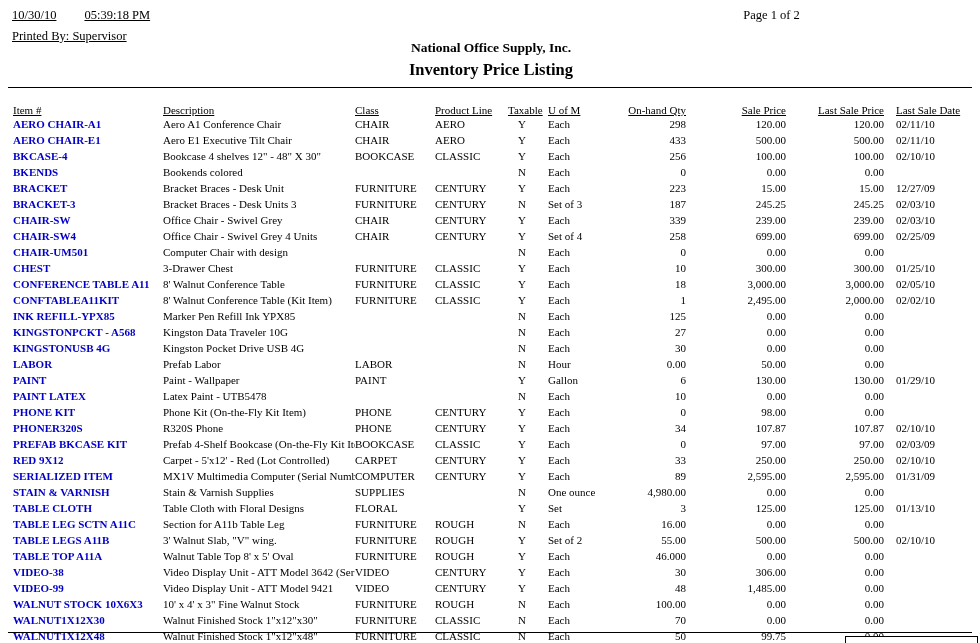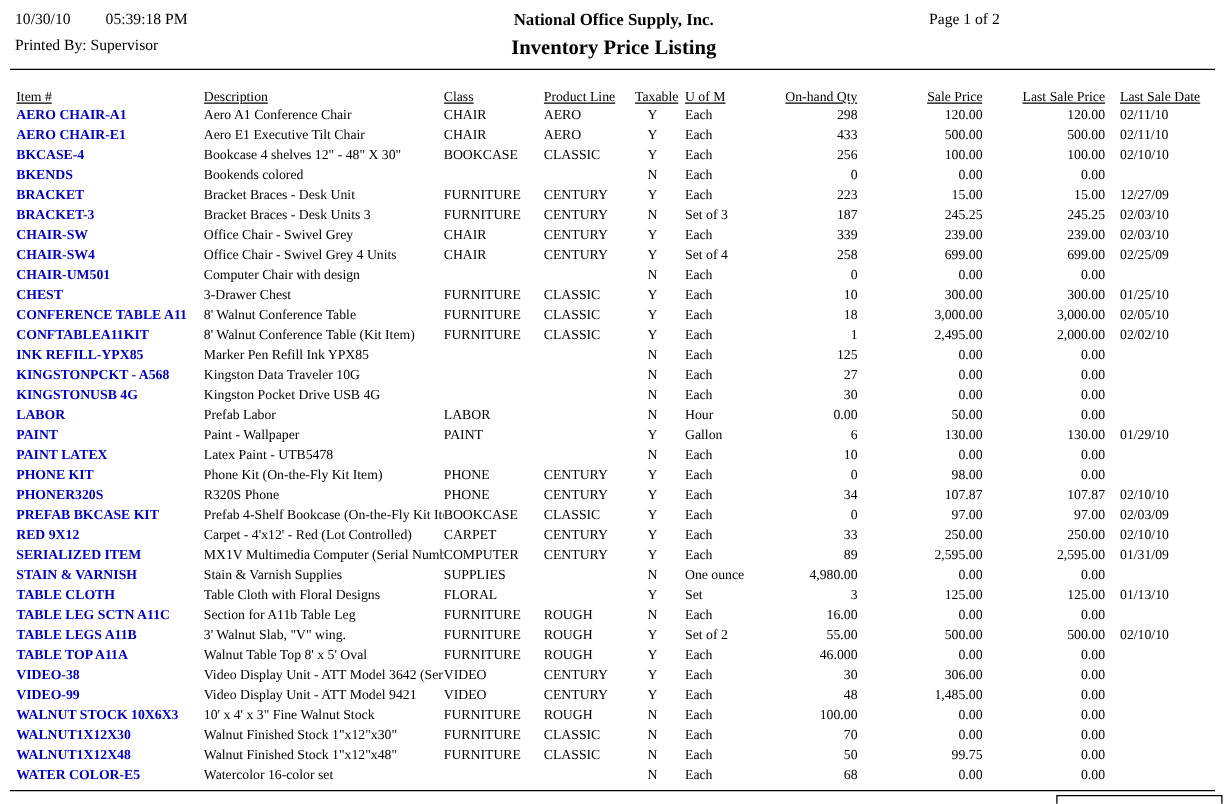--- a/index.html
+++ b/index.html
@@ -11,24 +11,24 @@
     font-family: "Liberation Serif", serif;
     position: relative;
     overflow: hidden;
   }
   .report-header {
     display: grid;
     grid-template-columns: 1fr auto 1fr;
     align-items: start;
     padding: 8px 10px 0 12px;
   }
-  .header-left { font-size: 12.5px; }
+  .header-left { font-size: 12.5px; text-decoration: underline; }
   .header-left .datetime { display: flex; gap: 28px; }
   .header-left .printedby { margin-top: 6px; }
-  .header-center { text-align: center; }
+  .header-center { text-align: center; margin-top: 32px; }
   .company { font-weight: bold; font-size: 13.5px; }
   .report-title { font-weight: bold; font-size: 16.5px; margin-top: 4px; }
   .header-right { text-align: center; font-size: 12.5px; }
   hr.rule {
     border: 0; border-top: 1px solid #000;
     margin: 7px 8px 0 8px;
   }
   table.listing {
     border-collapse: collapse;
     table-layout: fixed;
@@ -376,21 +376,21 @@
     <td>CLASSIC</td>
     <td class="tax">Y</td>
     <td>Each</td>
     <td class="num">0</td>
     <td class="num">97.00</td>
     <td class="num">97.00</td>
     <td class="datecol">02/03/09</td>
   </tr>
       <tr>
     <td class="item">RED 9X12</td>
-    <td>Carpet - 4'x12' - Red (Lot Controlled)</td>
+    <td>Carpet - 5'x12' - Red (Lot Controlled)</td>
     <td>CARPET</td>
     <td>CENTURY</td>
     <td class="tax">Y</td>
     <td>Each</td>
     <td class="num">33</td>
     <td class="num">250.00</td>
     <td class="num">250.00</td>
     <td class="datecol">02/10/10</td>
   </tr>
       <tr>

